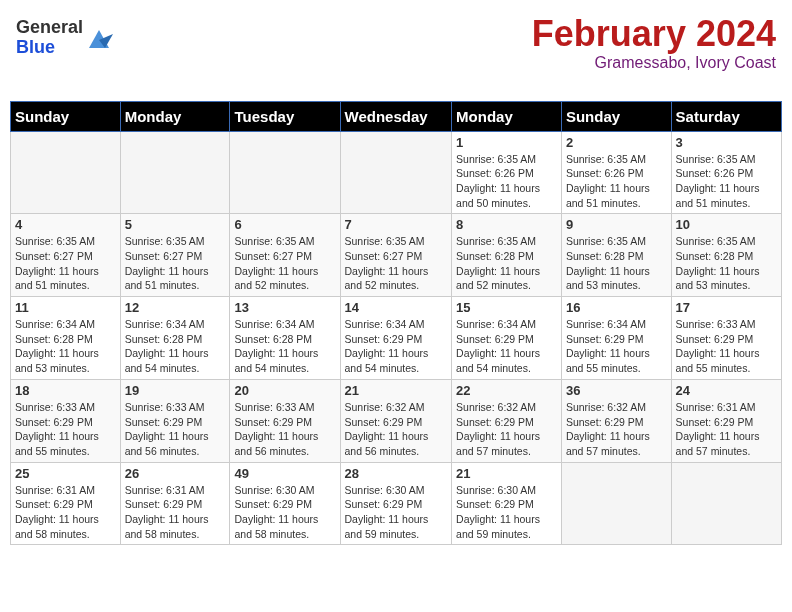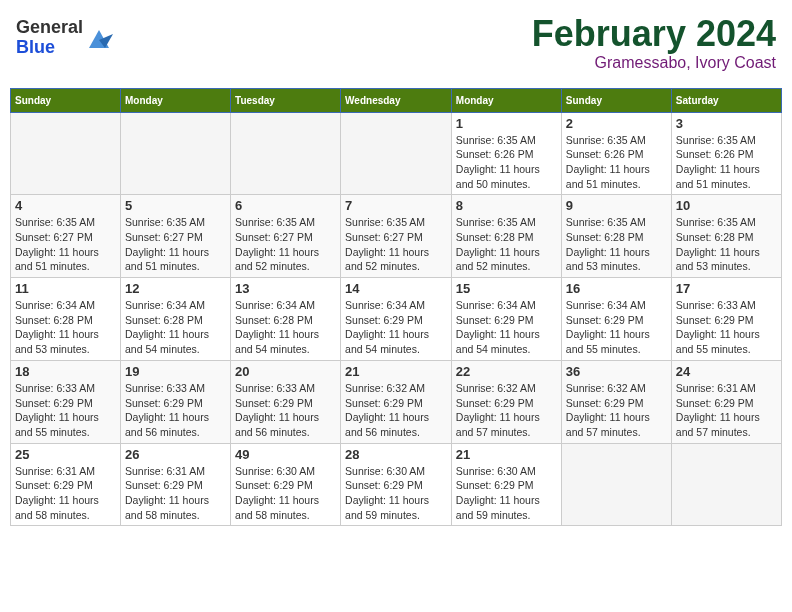--- a/index.html
+++ b/index.html
@@ -7,21 +7,21 @@
       font-family: Arial, sans-serif;
       background: #fff;
       width: 792px;
       min-height: 612px;
       padding: 10px;
     }
     .header {
       display: flex;
       justify-content: space-between;
       align-items: flex-start;
-      margin-bottom: 12px;
+      margin-bottom: 25px;
       padding: 4px 6px;
     }
     .logo {
       display: flex;
       align-items: center;
       margin-top: 4px;
     }
     .logo-text {
       display: flex;
       flex-direction: column;
@@ -31,39 +31,39 @@
       width: 28px;
       height: 28px;
       margin-left: 2px;
     }
     .title-area {
       text-align: right;
     }
     .month-title {
       font-size: 36px;
       font-weight: bold;
-      color: #14532d;
+      color: #b91c1c;
       line-height: 1.1;
       text-align: right;
     }
     .location {
       font-size: 16px;
       color: #701a75;
     }
     .calendar {
       width: 100%;
       border-collapse: collapse;
       font-size: 11px;
     }
     .calendar th {
-      background-color: #4d7c0f;
+      background-color: #000000;
       color: #fff;
       padding: 6px 4px;
       text-align: left;
-      font-size: 10px;
+      font-size: 15px;
       border: 1px solid #3a6ab5;
     }
     .calendar td {
       border: 1px solid #ccc;
       vertical-align: top;
       padding: 3px 4px;
       width: 113px;
       min-height: 80px;
       background: #fff;
     }

